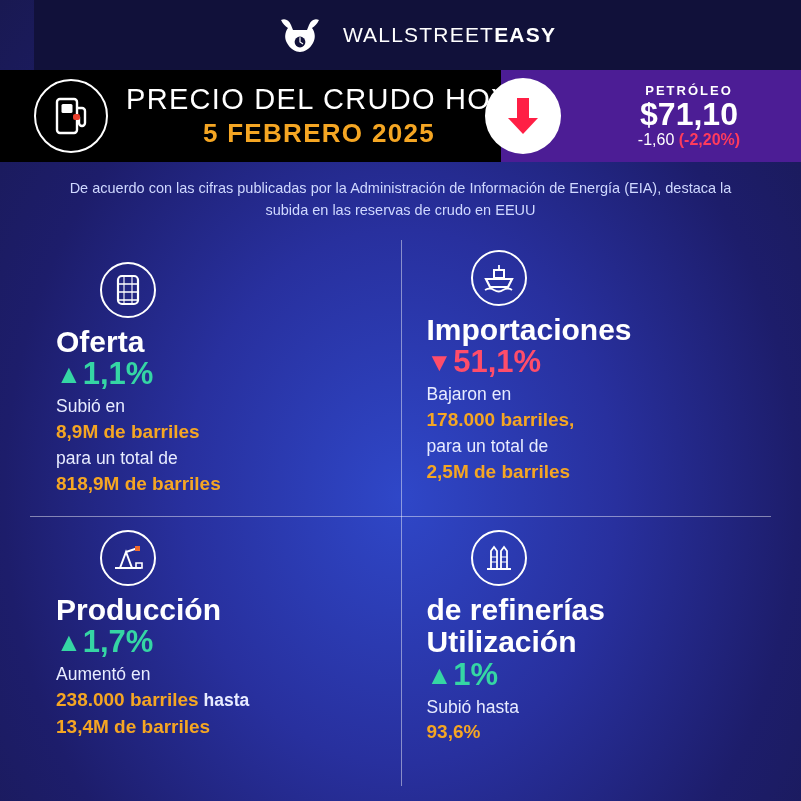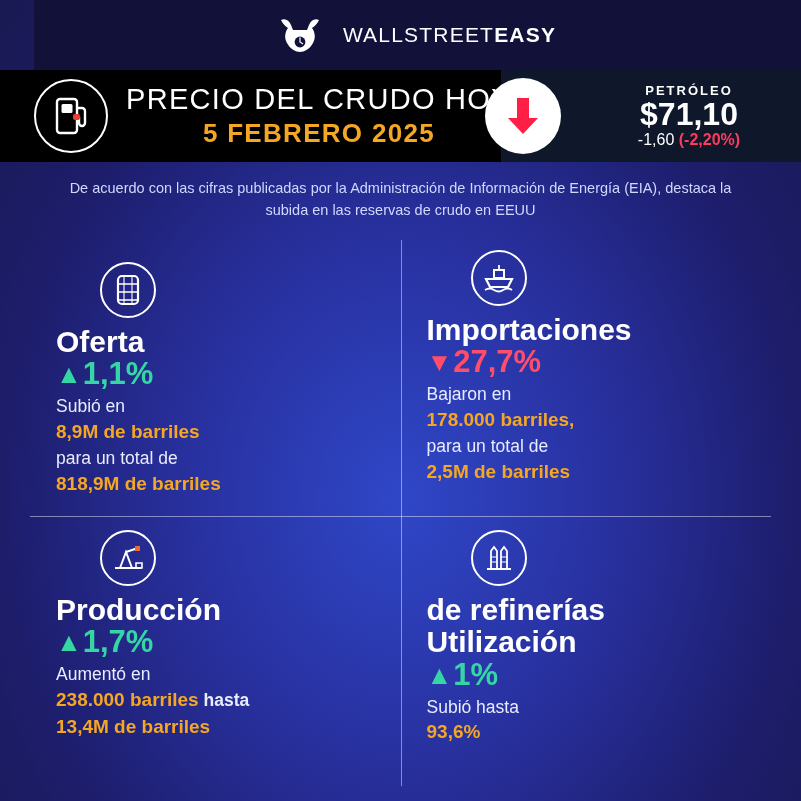--- a/index.html
+++ b/index.html
@@ -55,21 +55,21 @@
   .headtitles .l2 {
     color:#f5a623; font-size:26px; font-weight:bold;
     letter-spacing:1.3px; margin-top:2px; text-align:center;
   }
 
   .pricebox {
     position:absolute;
     right:0; top:0;
     height:92px;
     width:300px;
-    background:#0f172a;
+    background:#4c1d95;
     display:flex; align-items:center;
   }
   .arrow-circle {
     position:absolute;
     left:-16px; top:50%;
     transform:translateY(-50%);
     width:76px; height:76px;
     border-radius:50%;
     background:#ffffff;
     display:flex; align-items:center; justify-content:center;
@@ -236,21 +236,21 @@
         <svg width="36" height="34" viewBox="0 0 36 34">
           <path d="M5 18 h26 l-4 8 H9 Z" fill="none" stroke="#ffffff" stroke-width="2.2"></path>
           <rect x="13" y="9" width="10" height="8" fill="none" stroke="#ffffff" stroke-width="2"></rect>
           <path d="M18 4 v5" stroke="#ffffff" stroke-width="1.8"></path>
           <path d="M4 29 q5 -3 9 0 q5 3 9 0 q5 -3 9 0" fill="none" stroke="#ffffff" stroke-width="1.8"></path>
         </svg>
       </div>
       <div class="qtitle">Importaciones</div>
       <div class="qpct down">
         <span class="tri">▼</span>
-          <span>27,7%</span>
+          <span>51,1%</span>
       </div>
       <div class="qline">Bajaron en</div>
       <div class="qline amount">178.000 barriles,</div>
       <div class="qline">para un total de</div>
       <div class="qline amount">2,5M de barriles</div>
     </div>
 
     <div class="quad q-bl">
       <div class="icon-circle">
         <svg width="36" height="34" viewBox="0 0 36 34">

